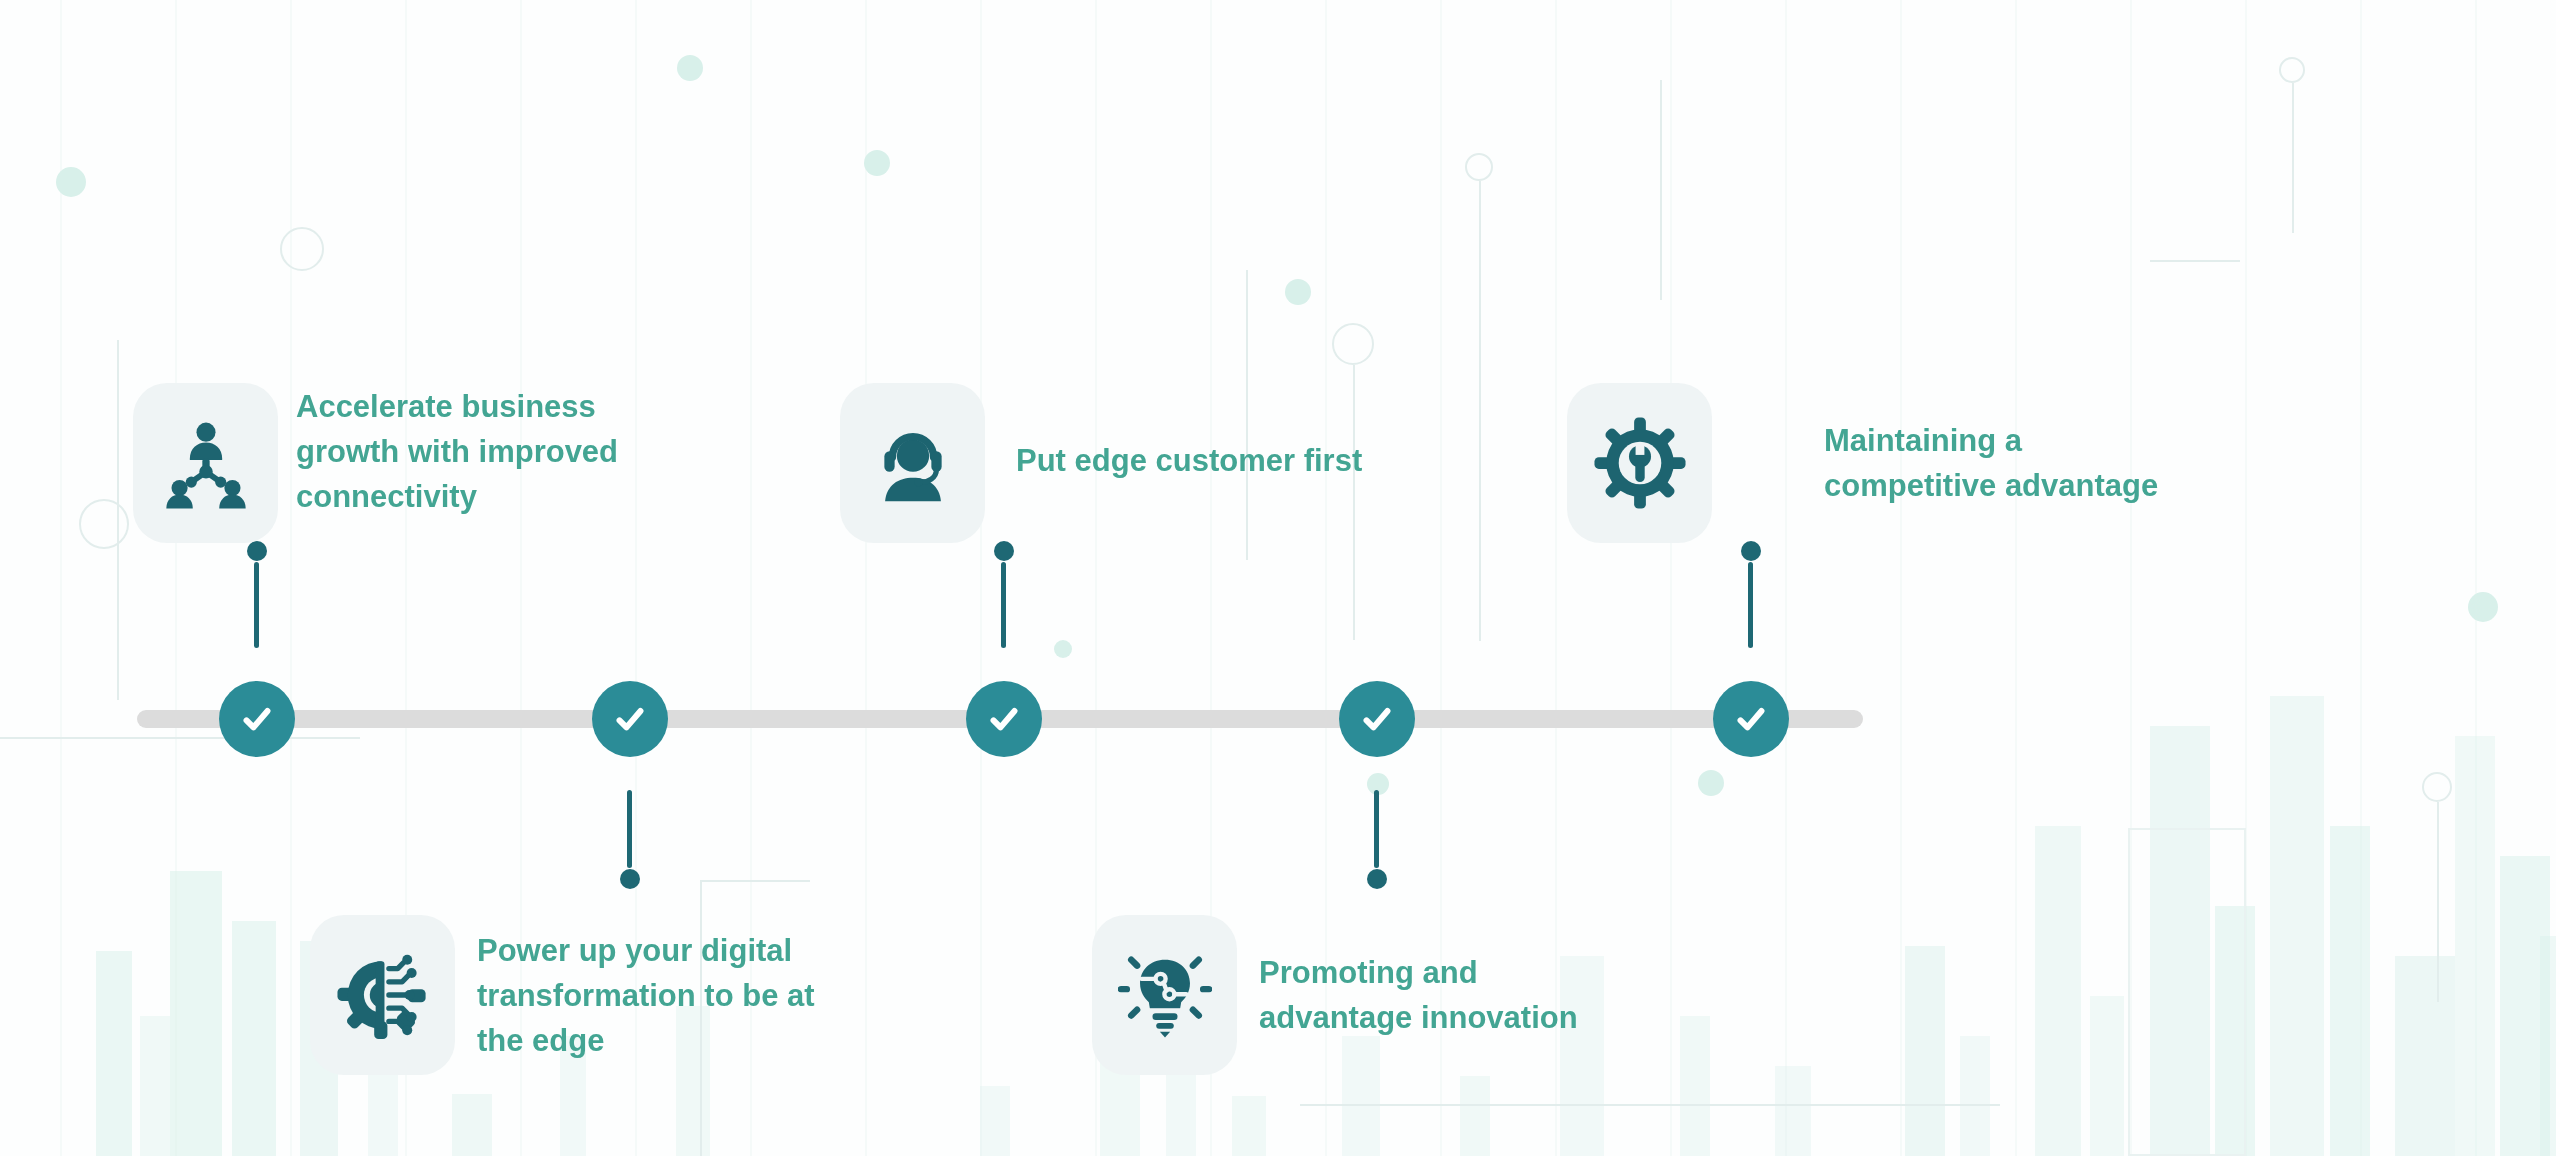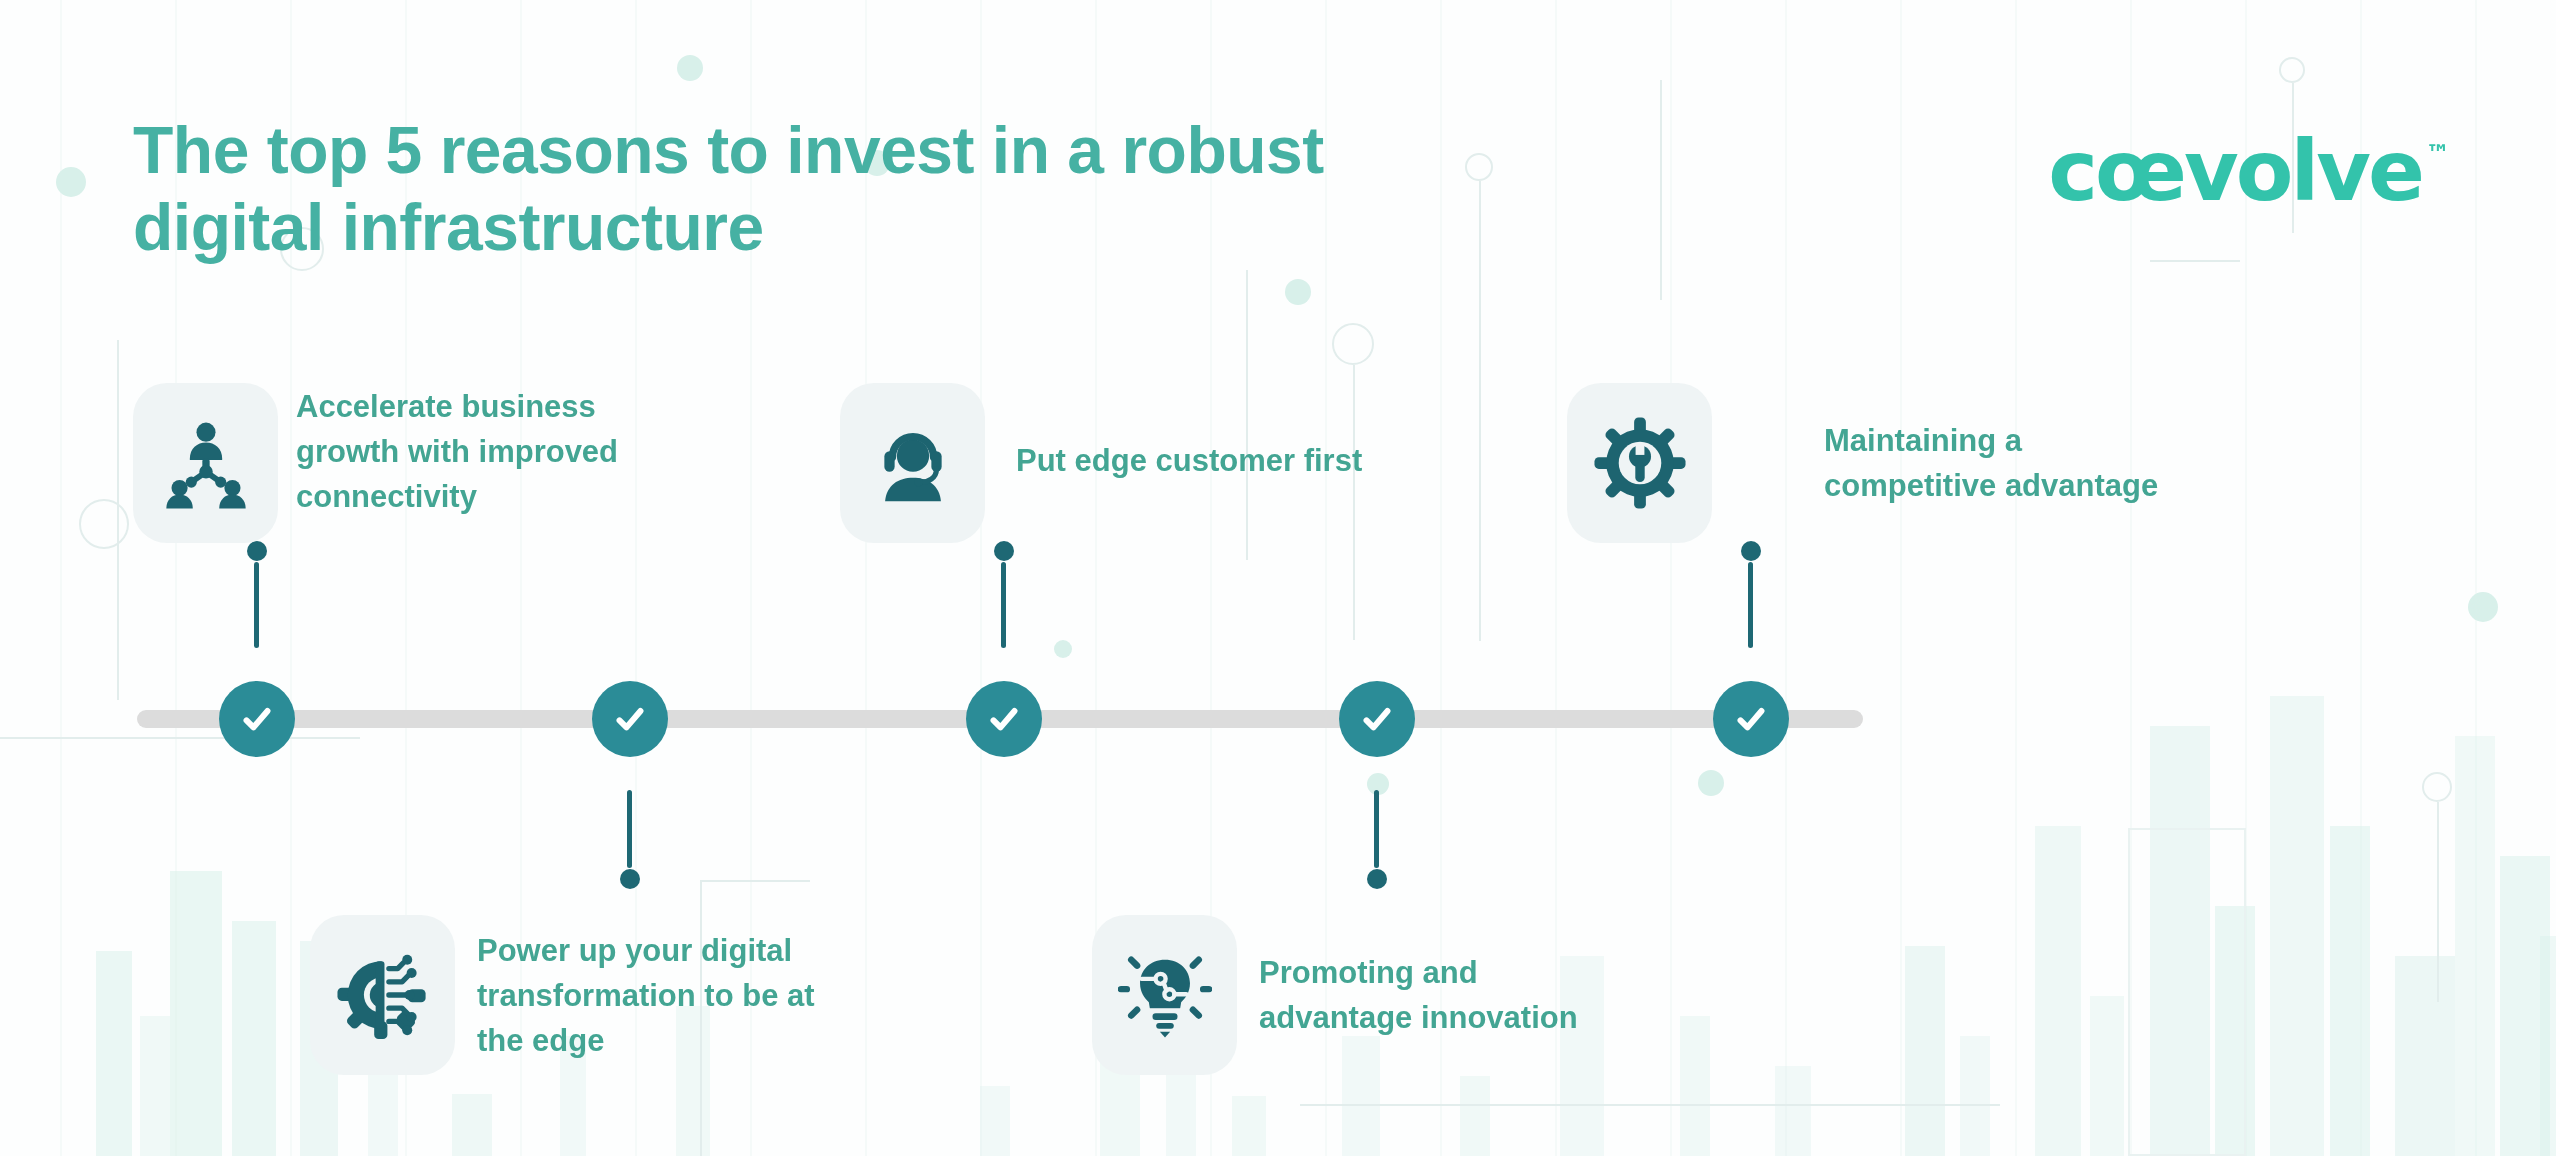--- a/index.html
+++ b/index.html
@@ -127,24 +127,21 @@
       <div class="tracev" style="left: 700px; top: 880px; height: 276px;"></div>
       <div class="traceh" style="left: 700px; top: 880px; width: 110px;"></div>
       <div class="traceh" style="left: 2150px; top: 260px; width: 90px;"></div>
       <div class="traceh" style="left: 0px; top: 737px; width: 360px;"></div>
       <div class="traceh" style="left: 1300px; top: 1104px; width: 700px;"></div>
       <div class="orect" style="left: 2128px; top: 828px; width: 114px; height: 324px;"></div>
     </div>
 
   <div class="content">
 
-    <div class="title">The top 5 reasons to invest in a robust
-digital infrastructure</div>
-
-    <div class="logo"><span>cœvolve</span><span class="tm">™</span></div>
+
 
     <div class="tl-bar"></div>
 
     <div class="conn-dot d1"></div>
     <div class="conn-line up1"></div>
     <div class="conn-line down2"></div>
     <div class="conn-dot d2"></div>
     <div class="conn-dot d3"></div>
     <div class="conn-line up3"></div>
     <div class="conn-line down4"></div>

